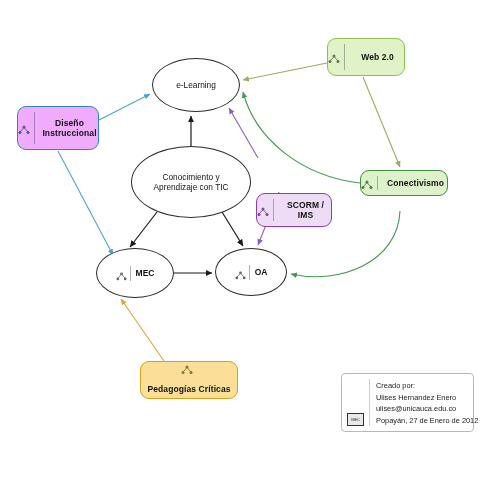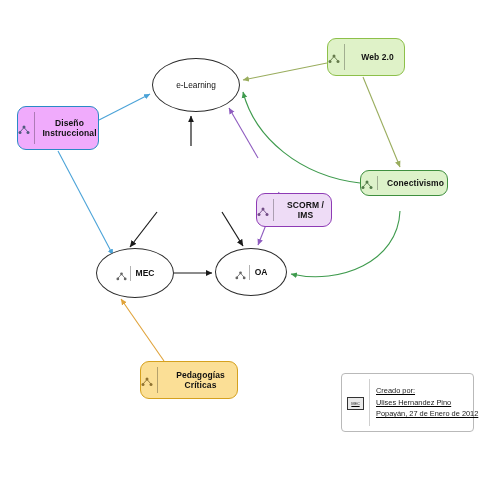--- a/index.html
+++ b/index.html
@@ -100,24 +100,23 @@
     font-size: 8.3px;
   }
   
   #credits {
     position: absolute;
     box-sizing: border-box;
     border: 1px solid #b9b9b9;
     border-radius: 4px;
     background: #ffffff;
     display: flex;
-    align-items: center;
+    align-items: flex-end;
     padding: 5px 6px 5px 5px;
     z-index: 6;
-    text-decoration: underline;
   }
   #credits .badge {
     flex: 0 0 auto;
     width: 15px;
     height: 11px;
     border: 1px solid #333;
     background: #e9e9e9;
     font-size: 4px;
     color: #222;
     display: flex;
@@ -196,20 +195,25 @@
 
     <path d="M164,361 L121,299" fill="none" stroke="#e0a33a" stroke-width="1.1" marker-end="url(#a-orange)"></path>
   </svg>
 
   <div class="enode plain" style="left:152px; top:58px; width:88px; height:54px;">
     <div class="inner">
       <span class="lbl">e-Learning</span>
     </div>
   </div>
 
+  <div class="enode plain" style="left:131px; top:146px; width:120px; height:72px;">
+    <div class="inner">
+      <span class="lbl" style="white-space:normal; max-width:88px;">Conocimiento y Aprendizaje con TIC</span>
+    </div>
+  </div>
 
   <div class="enode" style="left:96px; top:248px; width:78px; height:50px;">
     <div class="inner">
       <span class="ic">
         <svg viewBox="0 0 12 12" width="11" height="11">
           <path d="M2,8 L6,3.5 L10,8" stroke="#333" stroke-width="0.9" fill="none"></path>
           <circle cx="2" cy="8.6" r="1.5" fill="#333"></circle>
           <circle cx="10" cy="8.6" r="1.5" fill="#333"></circle>
           <circle cx="6" cy="3" r="1.5" fill="#333"></circle>
         </svg>
@@ -279,36 +283,37 @@
         <path d="M2,8 L6,3.5 L10,8" stroke="#25521f" stroke-width="0.9" fill="none"></path>
         <circle cx="2" cy="8.6" r="1.5" fill="#25521f"></circle>
         <circle cx="10" cy="8.6" r="1.5" fill="#25521f"></circle>
         <circle cx="6" cy="3" r="1.5" fill="#25521f"></circle>
       </svg>
     </span>
     <span class="divider"></span>
     <span class="lbl">Conectivismo</span>
   </div>
 
-  <div class="rnode" style="left:140px; top:361px; width:98px; height:38px; background:#fbdf96; border-color:#d5a11e;">
+  <div class="rnode" style="left:140px; top:361px; width:98px; height:38px; background:#fbdf96; border-color:#d5a11e;flex-direction:column;">
     <span class="ic">
       <svg viewBox="0 0 12 12" width="12" height="12">
         <path d="M2,8 L6,3.5 L10,8" stroke="#6b4e10" stroke-width="0.9" fill="none"></path>
         <circle cx="2" cy="8.6" r="1.5" fill="#6b4e10"></circle>
         <circle cx="10" cy="8.6" r="1.5" fill="#6b4e10"></circle>
         <circle cx="6" cy="3" r="1.5" fill="#6b4e10"></circle>
       </svg>
     </span>
     <span class="divider"></span>
     <span class="lbl">Pedagogías Críticas</span>
   </div>
 
   <div id="credits" style="left:341px; top:373px; width:133px; height:59px;">
     <span class="badge">MEC</span>
     <span class="divider"></span>
     <div class="lines">
       <div>Creado por:</div>
-      <div>Ulises Hernandez Pino</div>
+      <div>Ulises Hernandez Enero</div>
+      <div>ulises@unicauca.edu.co</div>
       <div>Popayán, 27 de Enero de 2012</div>
     </div>
   </div>
 
 </div>
 
 </body></html>

